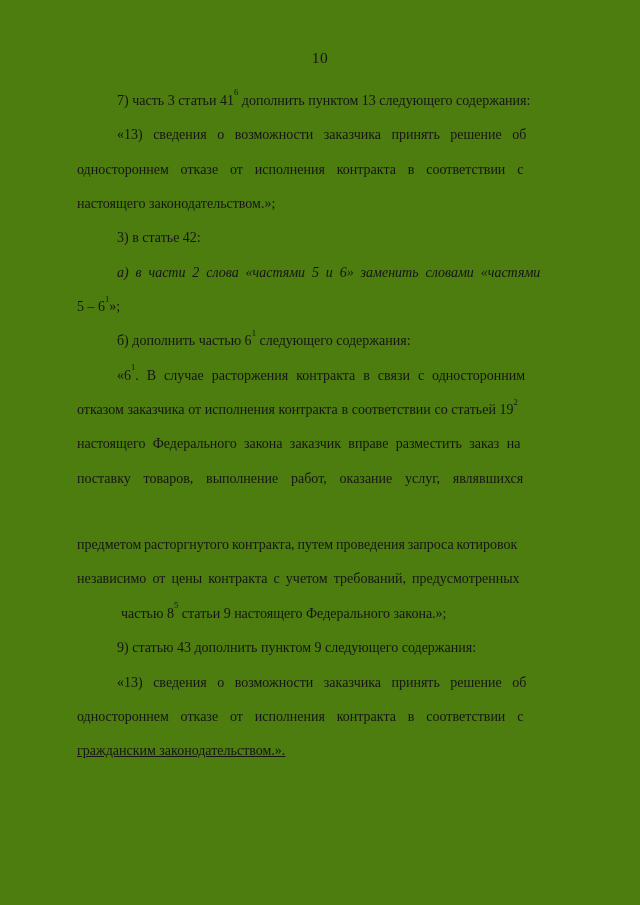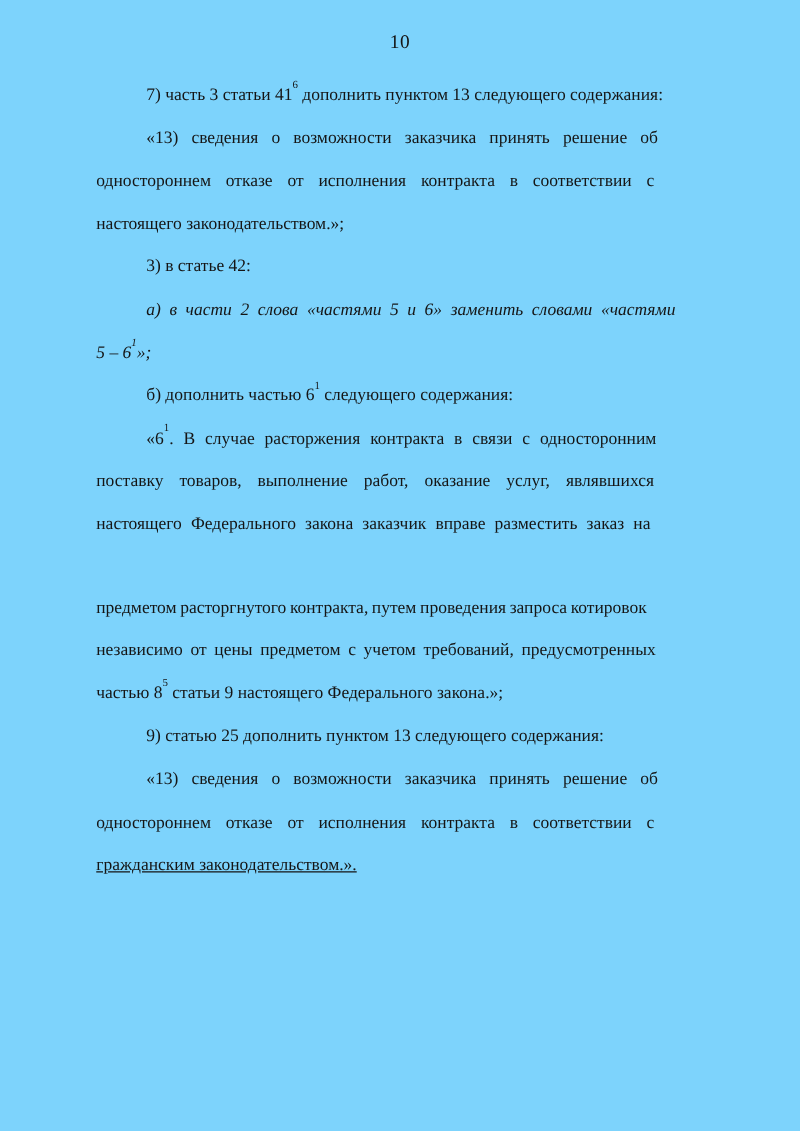--- a/index.html
+++ b/index.html
@@ -7,22 +7,22 @@
   body {
     width: 640px;
     height: 905px;
     overflow: hidden;
     font-family: "Liberation Serif", "DejaVu Serif", serif;
     color: #151515;
   }
   .page {
     width: 640px;
     height: 905px;
-    background: #7dd3fc;
-    padding-top: 24px;
+    background: #4d7c0f;
+    padding-top: 48px;
   }
   .page-number {
     text-align: center;
     font-size: 15.5px;
     line-height: 19px;
     letter-spacing: 0.5px;
   }
   .content {
     margin: 17px 75px 0 77px;
   }
@@ -46,26 +46,27 @@
 
 <div class="page">
   <div class="page-number">10</div>
   <main class="content">
       <div class="line indent" style="word-spacing: 0px;"><span>7) часть 3 статьи 41<sup>6</sup> дополнить пунктом 13 следующего содержания:</span></div>
       <div class="line indent" style="word-spacing: 6.98438px;"><span>«13) сведения о возможности заказчика принять решение об</span></div>
       <div class="line" style="word-spacing: 8.35491px;"><span>одностороннем отказе от исполнения контракта в соответствии с</span></div>
       <div class="line" style="word-spacing: 0px;"><span>настоящего законодательством.»;</span></div>
       <div class="line indent" style="word-spacing: 0px;"><span>3) в статье 42:</span></div>
       <div class="line indent" style="word-spacing: 3.35795px; font-style: italic;"><span>а) в части 2 слова «частями 5 и 6» заменить словами «частями</span></div>
-      <div class="line" style="word-spacing: 0px; font-style: italic;"><span>5 – 6<sup>1</sup>»;</span></div>
+      <div class="line" style="word-spacing: 0px;"><span>5 – 6<sup>1</sup>»;</span></div>
       <div class="line indent" style="word-spacing: 0px;"><span>б) дополнить частью 6<sup>1</sup> следующего содержания:</span></div>
       <div class="line indent" style="word-spacing: 4.44727px;"><span>«6<sup>1</sup>. В случае расторжения контракта в связи с односторонним</span></div>
+      <div class="line" style="word-spacing: 0.154514px;"><span>отказом заказчика от исполнения контракта в соответствии со статьей 19<sup>2</sup></span></div>
+      <div class="line" style="word-spacing: 3.79911px;"><span>настоящего Федерального закона заказчик вправе разместить заказ на</span></div>
       <div class="line" style="word-spacing: 9.28906px;"><span>поставку товаров, выполнение работ, оказание услуг, являвшихся</span></div>
-      <div class="line" style="word-spacing: 3.79911px;"><span>настоящего Федерального закона заказчик вправе разместить заказ на</span></div>
       <div class="line" style="word-spacing: -0.632812px; margin-top: 32px;"><span>предметом расторгнутого контракта, путем проведения запроса котировок</span></div>
-      <div class="line" style="word-spacing: 2.62054px;"><span>независимо от цены предметом с учетом требований, предусмотренных</span></div>
-      <div class="line" style="word-spacing: 0px;"><span>частью 8<sup>5</sup> статьи 9 настоящего Федерального закона.»;</span></div>
-      <div class="line indent" style="word-spacing: 0px;"><span>9) статью 25 дополнить пунктом 13 следующего содержания:</span></div>
+      <div class="line" style="word-spacing: 2.62054px;"><span>независимо от цены контракта с учетом требований, предусмотренных</span></div>
+      <div class="line" style="word-spacing: 0px; margin-left: 44px;"><span>частью 8<sup>5</sup> статьи 9 настоящего Федерального закона.»;</span></div>
+      <div class="line indent" style="word-spacing: 0px;"><span>9) статью 43 дополнить пунктом 9 следующего содержания:</span></div>
       <div class="line indent" style="word-spacing: 6.98438px;"><span>«13) сведения о возможности заказчика принять решение об</span></div>
       <div class="line" style="word-spacing: 8.35491px;"><span>одностороннем отказе от исполнения контракта в соответствии с</span></div>
       <div class="line" style="word-spacing: 0px; text-decoration: underline;"><span>гражданским законодательством.».</span></div>
     </main>
 </div>
 
 </body></html>

